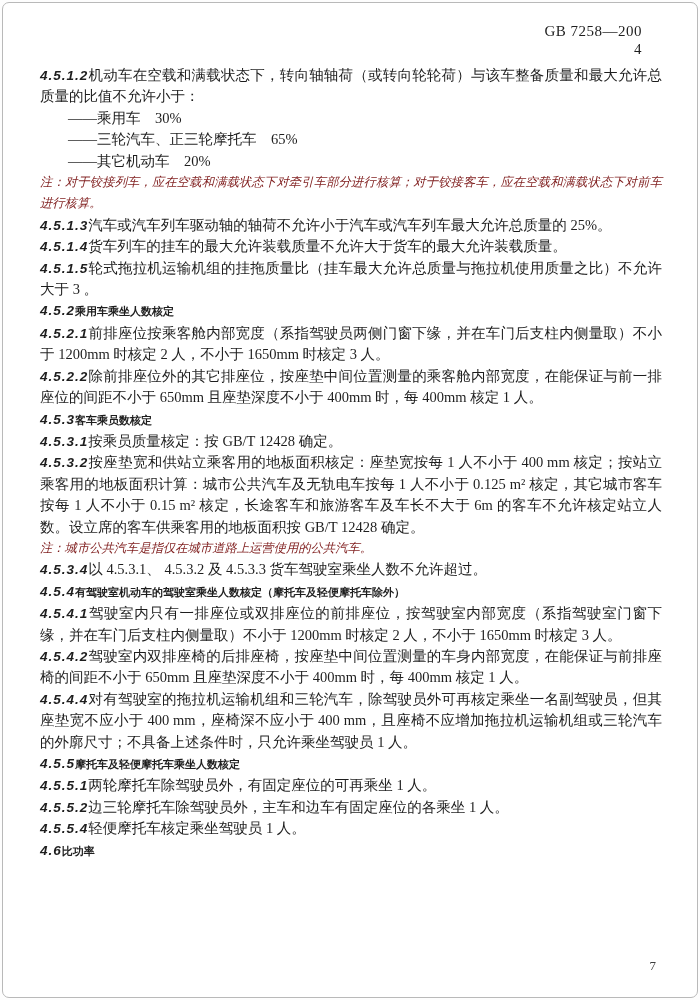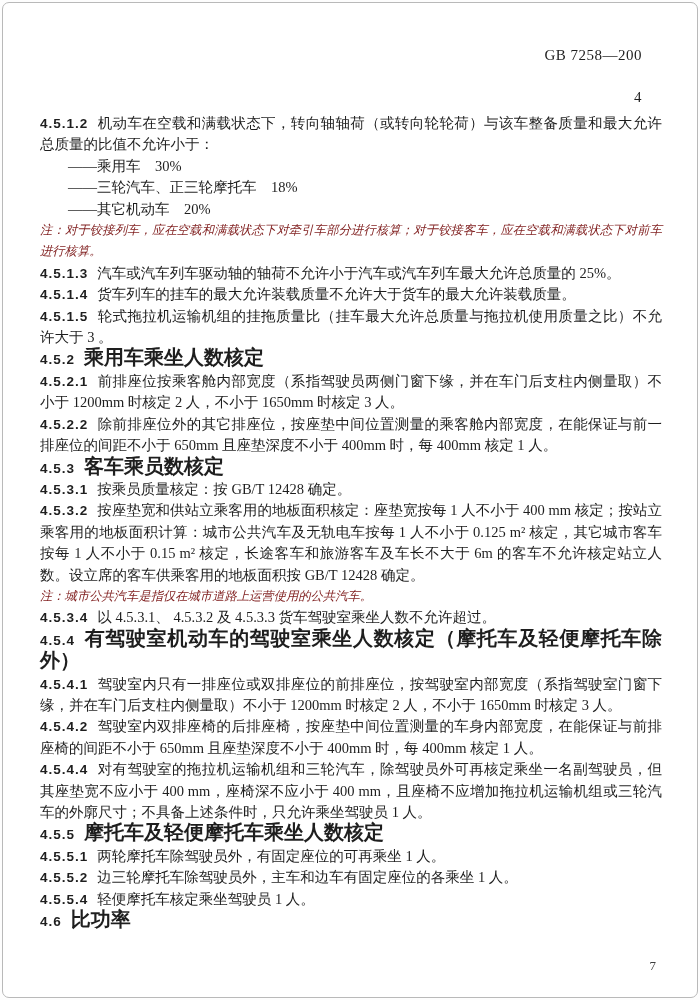--- a/index.html
+++ b/index.html
@@ -11,35 +11,36 @@
   }
   .page-border {
     position:absolute; inset:2px;
     border:1px solid #b9b9b9; border-radius:7px;
     background:#ffffff;
   }
   .content {
     position:absolute; left:40px; right:38px; top:22px;
   }
   .header { text-align:right; padding-right:20px; line-height:18px; font-size:15px; }
-  .header .hline { letter-spacing:0.5px;margin-top:24px; }
+  .header .hline { letter-spacing:0.5px; }
   .body-text { margin-top:7px; }
   p.para {
     margin:0; font-size:14.5px; line-height:21.4px;
     text-align:justify;
   }
   .num {
     font-family:"Liberation Sans","DejaVu Sans",sans-serif;
     font-weight:bold; font-size:13.5px;
-    margin-right:9px; letter-spacing:1px;
+    letter-spacing:1px;
     white-space:nowrap;
+    font-style:italic;
   }
   p.heading .txt {
-    font-family:Liberation Mono, monospace;
-    font-weight:bold; font-size:20px;
+    font-family:Liberation Sans, sans-serif;
+    font-weight:bold; font-size:11px;
   }
   p.list-item { padding-left:28px; }
   p.note {
     font-size:12.3px; font-style:italic; line-height:21.4px; color:#7f1d1d;
   }
   .footer {
     position:absolute; right:44px; top:958px;
     font-size:13px; color:#3c3c3c;
   }
 </style>
@@ -53,21 +54,21 @@
   <div class="header">
     <div class="hline">GB 7258—200</div>
     <div class="hline">4</div>
   </div>
 
   <div class="body-text">
 
     <p class="para"><span class="num">4.5.1.2</span><span class="txt">机动车在空载和满载状态下，转向轴轴荷（或转向轮轮荷）与该车整备质量和最大允许总质量的比值不允许小于：</span></p>
 
     <p class="para list-item"><span class="txt">——乘用车　30%</span></p>
-    <p class="para list-item"><span class="txt">——三轮汽车、正三轮摩托车　18%</span></p>
+    <p class="para list-item"><span class="txt">——三轮汽车、正三轮摩托车　65%</span></p>
     <p class="para list-item"><span class="txt">——其它机动车　20%</span></p>
 
     <p class="para note"><span class="txt">注：对于铰接列车，应在空载和满载状态下对牵引车部分进行核算；对于铰接客车，应在空载和满载状态下对前车进行核算。</span></p>
 
     <p class="para"><span class="num">4.5.1.3</span><span class="txt">汽车或汽车列车驱动轴的轴荷不允许小于汽车或汽车列车最大允许总质量的 25%。</span></p>
     <p class="para"><span class="num">4.5.1.4</span><span class="txt">货车列车的挂车的最大允许装载质量不允许大于货车的最大允许装载质量。</span></p>
     <p class="para"><span class="num">4.5.1.5</span><span class="txt">轮式拖拉机运输机组的挂拖质量比（挂车最大允许总质量与拖拉机使用质量之比）不允许大于 3 。</span></p>
 
     <p class="para heading"><span class="num">4.5.2</span><span class="txt">乘用车乘坐人数核定</span></p>
 

